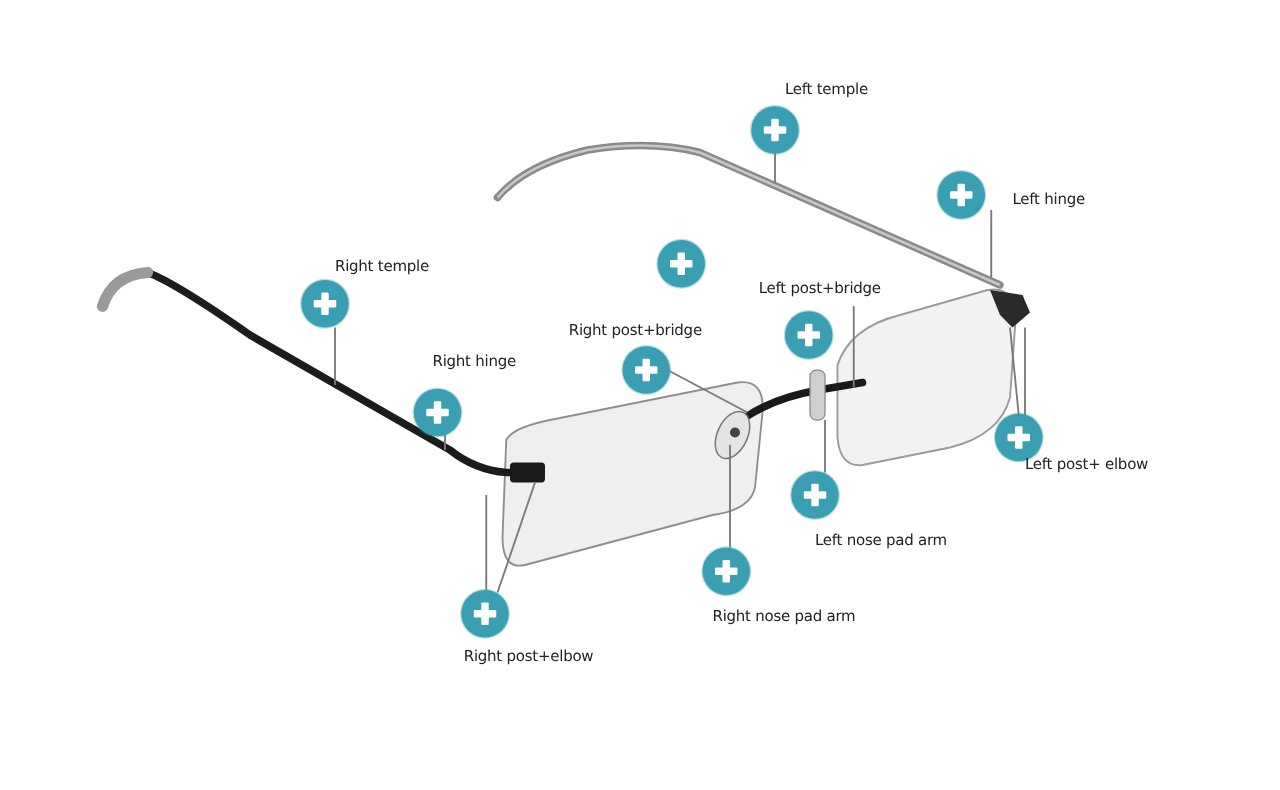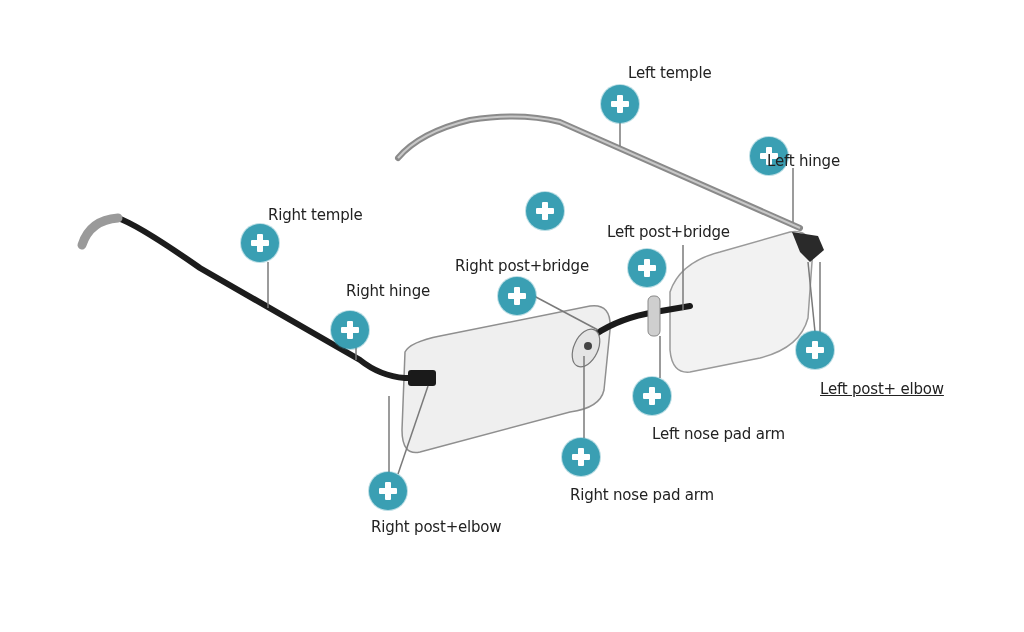--- a/index.html
+++ b/index.html
@@ -5,21 +5,21 @@
   html, body { margin:0; padding:0; background:#ffffff; }
   body { width:1024px; height:632px; position:relative; overflow:hidden;
          font-family:"DejaVu Sans", sans-serif; }
   #art { position:absolute; left:0; top:0; width:1024px; height:632px; }
   .hotspot { position:absolute; width:38px; height:38px; margin-left:-19px; margin-top:-19px;
              border-radius:50%; background:#3a9fb3; cursor:pointer;
              box-shadow:0 0 0 1px rgba(58,159,179,0.35); }
   .hotspot::before, .hotspot::after { content:""; position:absolute; background:#ffffff; border-radius:1px; }
   .hotspot::before { left:10px; top:16px; width:18px; height:6px; }
   .hotspot::after  { left:16px; top:10px; width:6px; height:18px; }
-  .label { position:absolute; font-size:15px; color:#222222; white-space:nowrap; letter-spacing:-0.2px; }
+  .label { position:absolute; font-size:12px; color:#222222; white-space:nowrap; letter-spacing:-0.2px; }
 </style>
 </head>
 <body>
 
 <svg id="art" viewBox="0 0 1024 632" xmlns="http://www.w3.org/2000/svg">
 
   <g>
     <path d="M398 158 Q420 132 470 120 Q520 112 560 122 L800 228" stroke="#8a8a8a" stroke-width="6" fill="none" stroke-linecap="round"></path>
     <path d="M398 158 Q420 132 470 120 Q520 112 560 122 L800 228" stroke="#c8c8c8" stroke-width="2" fill="none"></path>
   </g>
@@ -56,38 +56,38 @@
     <line x1="389" y1="396" x2="389" y2="474"></line>
     <line x1="428" y1="386" x2="398" y2="474"></line>
   </g>
 </svg>
 
 <div id="hotspots">
   <div class="hotspot" style="left:620px;top:104px;"></div>
   <div class="label" style="left:628px;top:64px;">Left temple</div>
 
   <div class="hotspot" style="left:769px;top:156px;"></div>
-  <div class="label" style="left:767px;top:152px;text-align:right;">Left hinge</div>
+  <div class="label" style="left:810px;top:152px;text-align:right;">Left hinge</div>
 
   <div class="hotspot" style="left:260px;top:243px;"></div>
   <div class="label" style="left:268px;top:206px;">Right temple</div>
 
   <div class="hotspot" style="left:545px;top:211px;"></div>
 
   <div class="hotspot" style="left:647px;top:268px;"></div>
   <div class="label" style="left:607px;top:223px;text-align:right;">Left post+bridge</div>
 
   <div class="hotspot" style="left:517px;top:296px;"></div>
   <div class="label" style="left:455px;top:257px;">Right post+bridge</div>
 
   <div class="hotspot" style="left:350px;top:330px;"></div>
   <div class="label" style="left:346px;top:282px;">Right hinge</div>
 
   <div class="hotspot" style="left:815px;top:350px;"></div>
-  <div class="label" style="left:820px;top:380px;text-decoration:underline;">Left post+ elbow</div>
+  <div class="label" style="left:820px;top:364px;">Left post+ elbow</div>
 
   <div class="hotspot" style="left:652px;top:396px;"></div>
   <div class="label" style="left:652px;top:425px;">Left nose pad arm</div>
 
   <div class="hotspot" style="left:581px;top:457px;"></div>
   <div class="label" style="left:570px;top:486px;text-align:center;">Right nose pad arm</div>
 
   <div class="hotspot" style="left:388px;top:491px;"></div>
   <div class="label" style="left:371px;top:518px;text-align:center;">Right post+elbow</div>
 </div>

